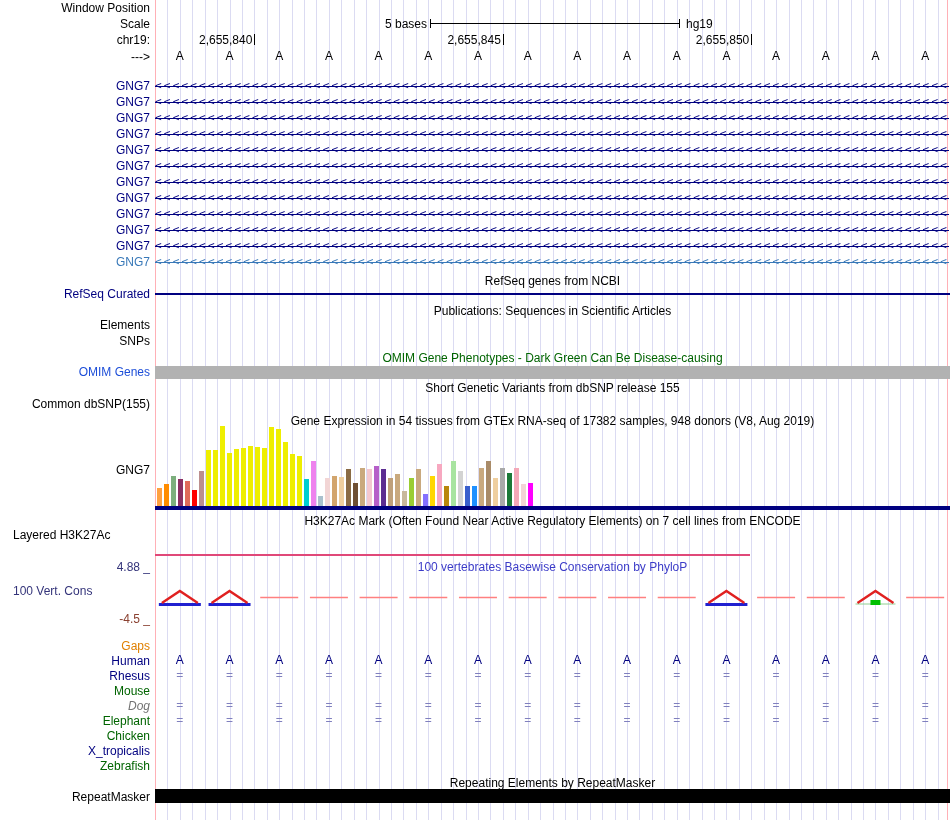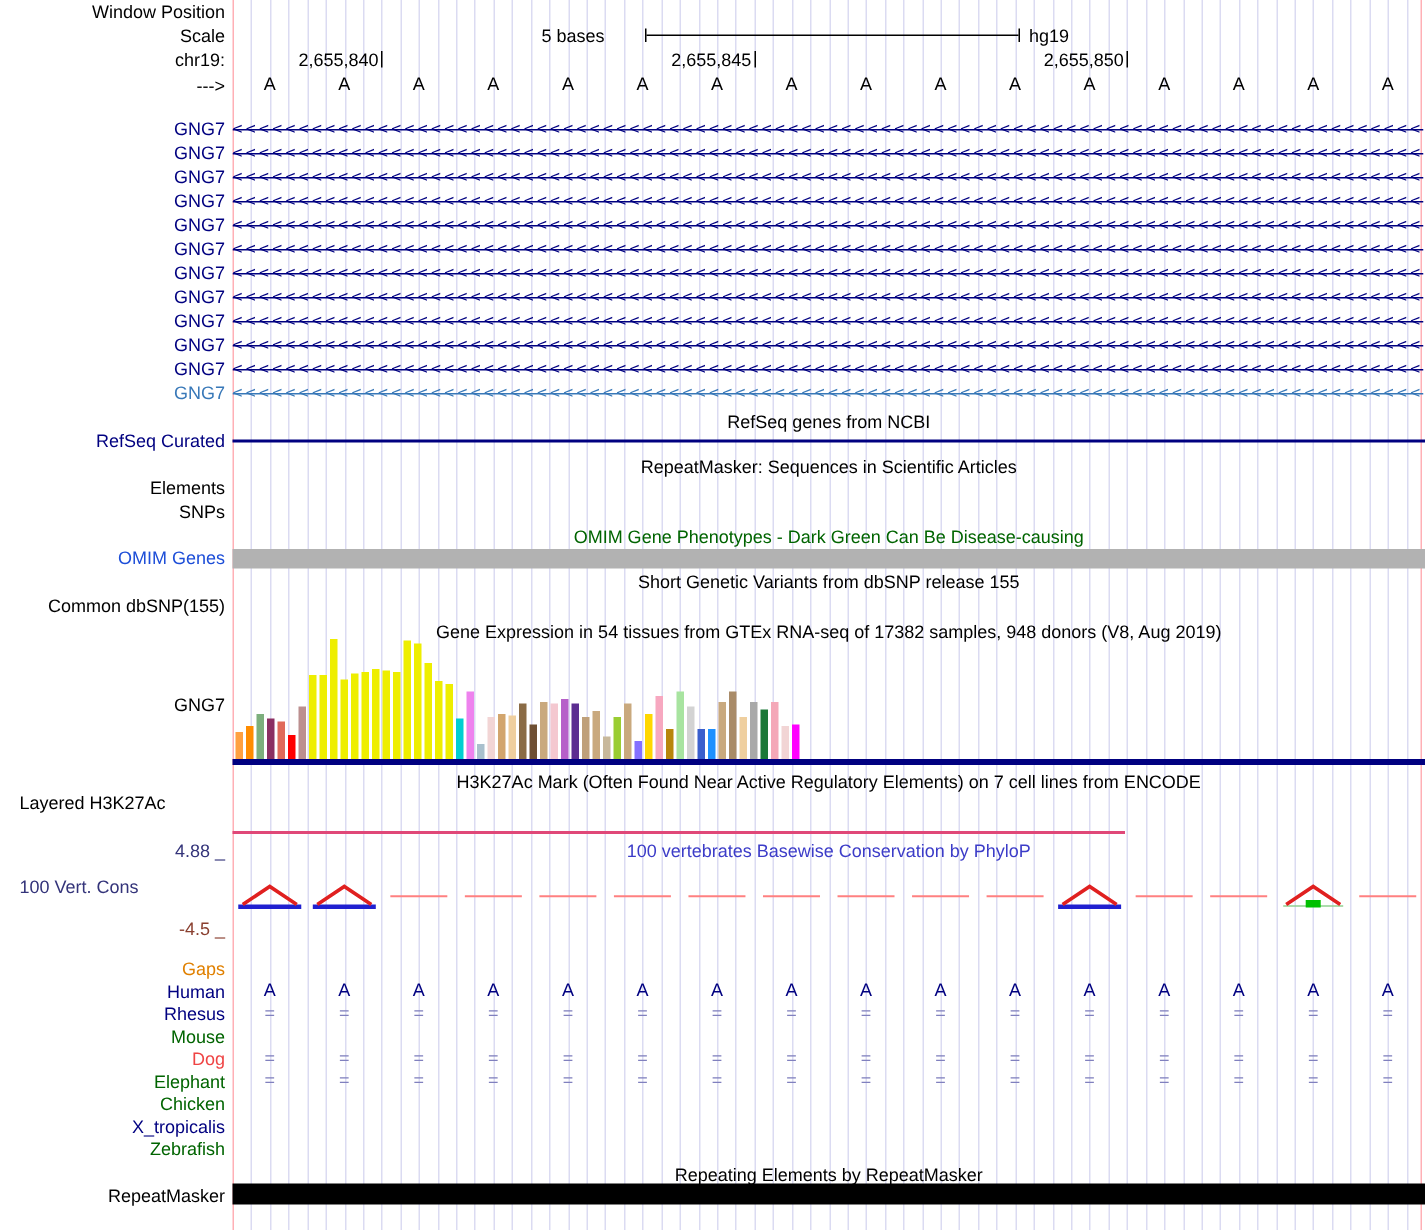--- a/index.html
+++ b/index.html
@@ -91,21 +91,21 @@
       <div class="gridline" style="left: 912.734px;"></div>
       <div class="gridline" style="left: 925.156px;"></div>
       <div class="gridline" style="left: 937.578px;"></div>
       <div class="boundary" style="left: 155px;"></div>
       <div class="boundary" style="left: 947px;"></div>
     </div>
 
   <div class="abs rlabel" style="top:1px;">Window Position</div>
 
   <div class="abs rlabel" style="top:17px;">Scale</div>
-  <div class="abs" style="top:17px;right:547px;">5 bases</div>
+  <div class="abs" style="top:17px;right:523px;">5 bases</div>
   <div class="scalebar" style="left:430px;top:19px;width:248px;">
       <div class="mid"></div>
     </div>
   <div class="abs" style="top:17px;left:686px;">hg19</div>
 
   <div class="abs rlabel" style="top:33px;">chr19:</div>
   <div id="tick-row">
       <div class="abs" style="top: 33px; right: 697.625px;">2,655,840</div>
       <div class="tickmark" style="left: 254.375px; top: 34px;"></div>
       <div class="abs" style="top: 33px; right: 449.188px;">2,655,845</div>
@@ -194,21 +194,21 @@
       <div class="gene-row" style="top: 256px;">
         <div class="midline" style="background: rgb(56, 120, 184);"></div>
         <div class="arrows" style="color: rgb(56, 120, 184);">&lt;&lt;&lt;&lt;&lt;&lt;&lt;&lt;&lt;&lt;&lt;&lt;&lt;&lt;&lt;&lt;&lt;&lt;&lt;&lt;&lt;&lt;&lt;&lt;&lt;&lt;&lt;&lt;&lt;&lt;&lt;&lt;&lt;&lt;&lt;&lt;&lt;&lt;&lt;&lt;&lt;&lt;&lt;&lt;&lt;&lt;&lt;&lt;&lt;&lt;&lt;&lt;&lt;&lt;&lt;&lt;&lt;&lt;&lt;&lt;&lt;&lt;&lt;&lt;&lt;&lt;&lt;&lt;&lt;&lt;&lt;&lt;&lt;&lt;&lt;&lt;&lt;&lt;&lt;&lt;&lt;&lt;&lt;&lt;&lt;&lt;&lt;&lt;&lt;&lt;&lt;&lt;&lt;&lt;&lt;&lt;</div>
       </div>
     </div>
 
   <div class="abs title" style="top:274px;">RefSeq genes from NCBI</div>
   <div class="abs rlabel" style="top:287px;color:#000080;">RefSeq Curated</div>
   <div class="hbar" style="top:293px;height:2px;background:#000080;"></div>
 
-  <div class="abs title" style="top:304px;">RepeatMasker: Sequences in Scientific Articles</div>
+  <div class="abs title" style="top:304px;">Publications: Sequences in Scientific Articles</div>
   <div class="abs rlabel" style="top:318px;">Elements</div>
   <div class="abs rlabel" style="top:334px;">SNPs</div>
 
   <div class="abs title" style="top:351px;color:#006400;">OMIM Gene Phenotypes - Dark Green Can Be Disease-causing</div>
   <div class="abs rlabel" style="top:365px;color:#1d4ed8;">OMIM Genes</div>
   <div class="hbar" style="top:366px;height:13px;background:#B2B2B2;"></div>
 
   <div class="abs title" style="top:381px;">Short Genetic Variants from dbSNP release 155</div>
   <div class="abs rlabel" style="top:397px;">Common dbSNP(155)</div>
 
@@ -334,21 +334,21 @@
       <div class="abs basecol" style="top: 669px; left: 527.656px; color: rgb(128, 128, 190);">=</div>
       <div class="abs basecol" style="top: 669px; left: 577.344px; color: rgb(128, 128, 190);">=</div>
       <div class="abs basecol" style="top: 669px; left: 627.031px; color: rgb(128, 128, 190);">=</div>
       <div class="abs basecol" style="top: 669px; left: 676.719px; color: rgb(128, 128, 190);">=</div>
       <div class="abs basecol" style="top: 669px; left: 726.406px; color: rgb(128, 128, 190);">=</div>
       <div class="abs basecol" style="top: 669px; left: 776.094px; color: rgb(128, 128, 190);">=</div>
       <div class="abs basecol" style="top: 669px; left: 825.781px; color: rgb(128, 128, 190);">=</div>
       <div class="abs basecol" style="top: 669px; left: 875.469px; color: rgb(128, 128, 190);">=</div>
       <div class="abs basecol" style="top: 669px; left: 925.156px; color: rgb(128, 128, 190);">=</div>
       <div class="abs rlabel" style="top: 684px; color: rgb(0, 100, 0);">Mouse</div>
-      <div class="abs rlabel" style="top: 699px; color: #ef4444;">Dog</div>
+      <div class="abs rlabel" style="top: 699px; color: #737373; font-style: italic;">Dog</div>
       <div class="abs basecol" style="top: 699px; left: 179.844px; color: rgb(128, 128, 190);">=</div>
       <div class="abs basecol" style="top: 699px; left: 229.531px; color: rgb(128, 128, 190);">=</div>
       <div class="abs basecol" style="top: 699px; left: 279.219px; color: rgb(128, 128, 190);">=</div>
       <div class="abs basecol" style="top: 699px; left: 328.906px; color: rgb(128, 128, 190);">=</div>
       <div class="abs basecol" style="top: 699px; left: 378.594px; color: rgb(128, 128, 190);">=</div>
       <div class="abs basecol" style="top: 699px; left: 428.281px; color: rgb(128, 128, 190);">=</div>
       <div class="abs basecol" style="top: 699px; left: 477.969px; color: rgb(128, 128, 190);">=</div>
       <div class="abs basecol" style="top: 699px; left: 527.656px; color: rgb(128, 128, 190);">=</div>
       <div class="abs basecol" style="top: 699px; left: 577.344px; color: rgb(128, 128, 190);">=</div>
       <div class="abs basecol" style="top: 699px; left: 627.031px; color: rgb(128, 128, 190);">=</div>

